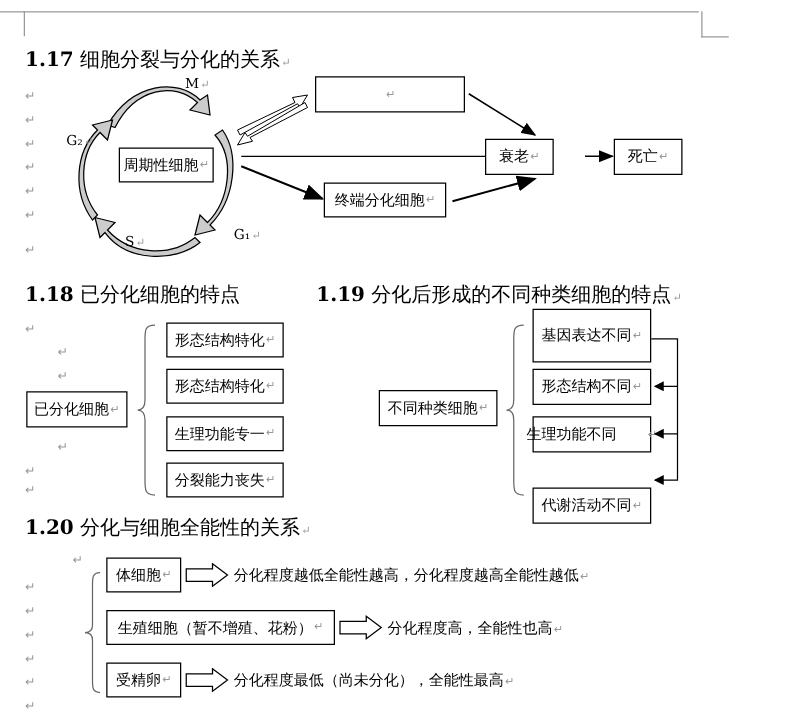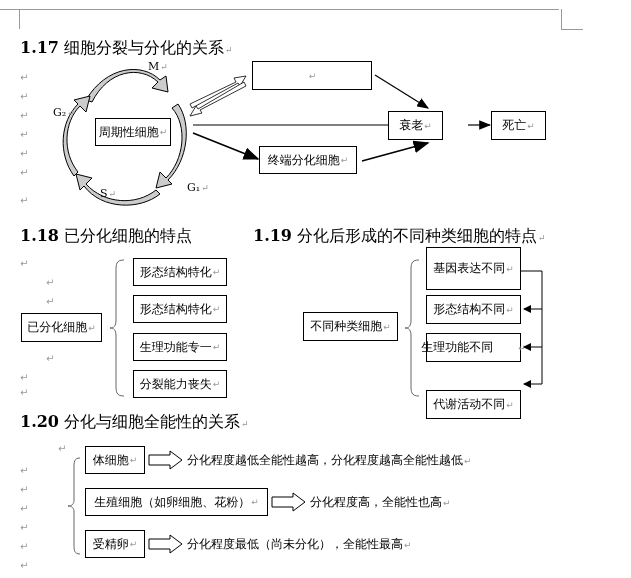--- a/index.html
+++ b/index.html
@@ -194,21 +194,21 @@
 <div class="box" style="left:85px;top:446px;width:60px;height:28px;">
     <span>体细胞</span>
     <span class="pm">↵</span>
   </div>
 <svg class="abs" style="left:148px;top:450px" width="36" height="20">
   <path d="M1,5 L22,5 L22,1 L34,10 L22,19 L22,15 L1,15 Z" fill="#fff" stroke="#000" stroke-width="1"></path>
 </svg>
 <div class="txt" style="left:187px;top:452px;"><span>分化程度越低全能性越高，分化程度越高全能性越低</span><span class="pm">↵</span></div>
 
 <div class="box" style="left:85px;top:488px;width:183px;height:28px;">
-    <span>生殖细胞（如卵细胞、花粉）</span>
+    <span>生殖细胞（暂不增殖、花粉）</span>
     <span class="pm">↵</span>
   </div>
 <svg class="abs" style="left:271px;top:492px" width="36" height="20">
   <path d="M1,5 L22,5 L22,1 L34,10 L22,19 L22,15 L1,15 Z" fill="#fff" stroke="#000" stroke-width="1"></path>
 </svg>
 <div class="txt" style="left:310px;top:494px;text-align:center;"><span>分化程度高，全能性也高</span><span class="pm">↵</span></div>
 
 <div class="box" style="left:85px;top:530px;width:60px;height:28px;">
     <span>受精卵</span>
     <span class="pm">↵</span>

